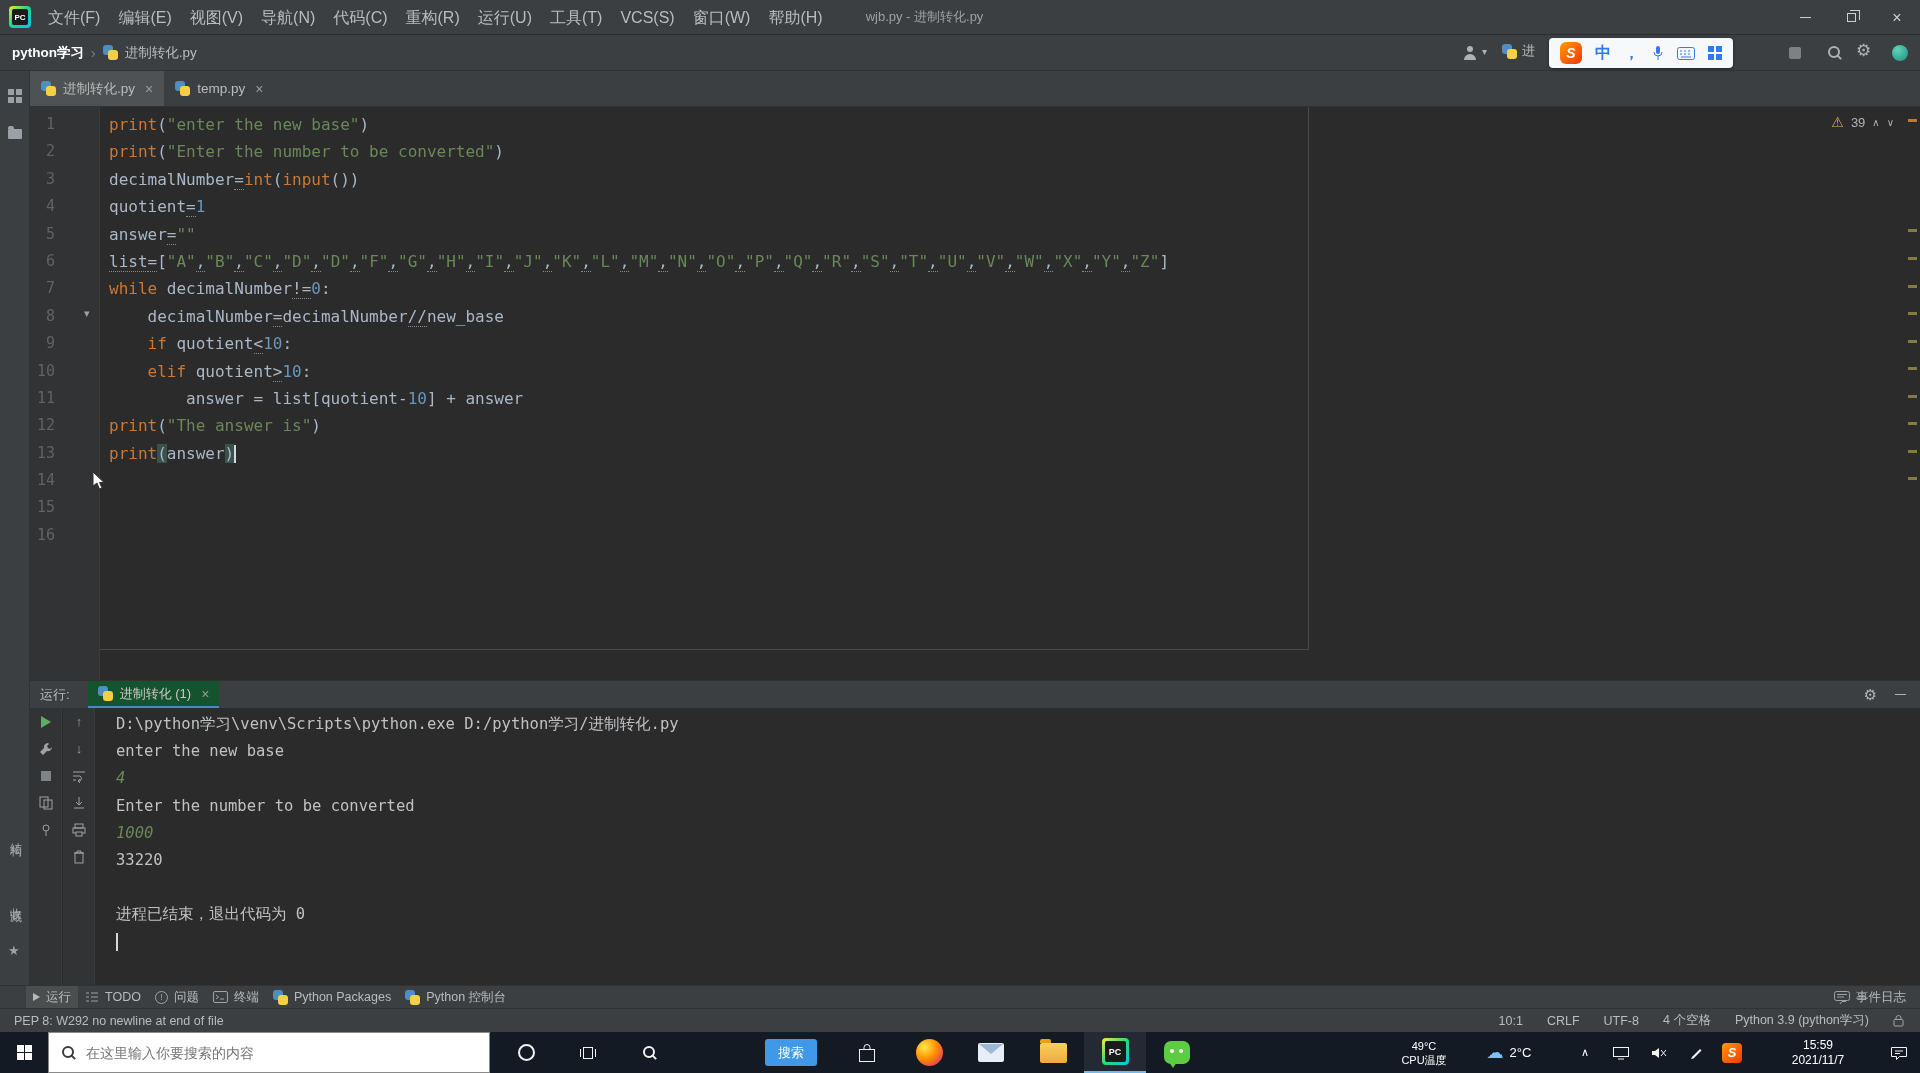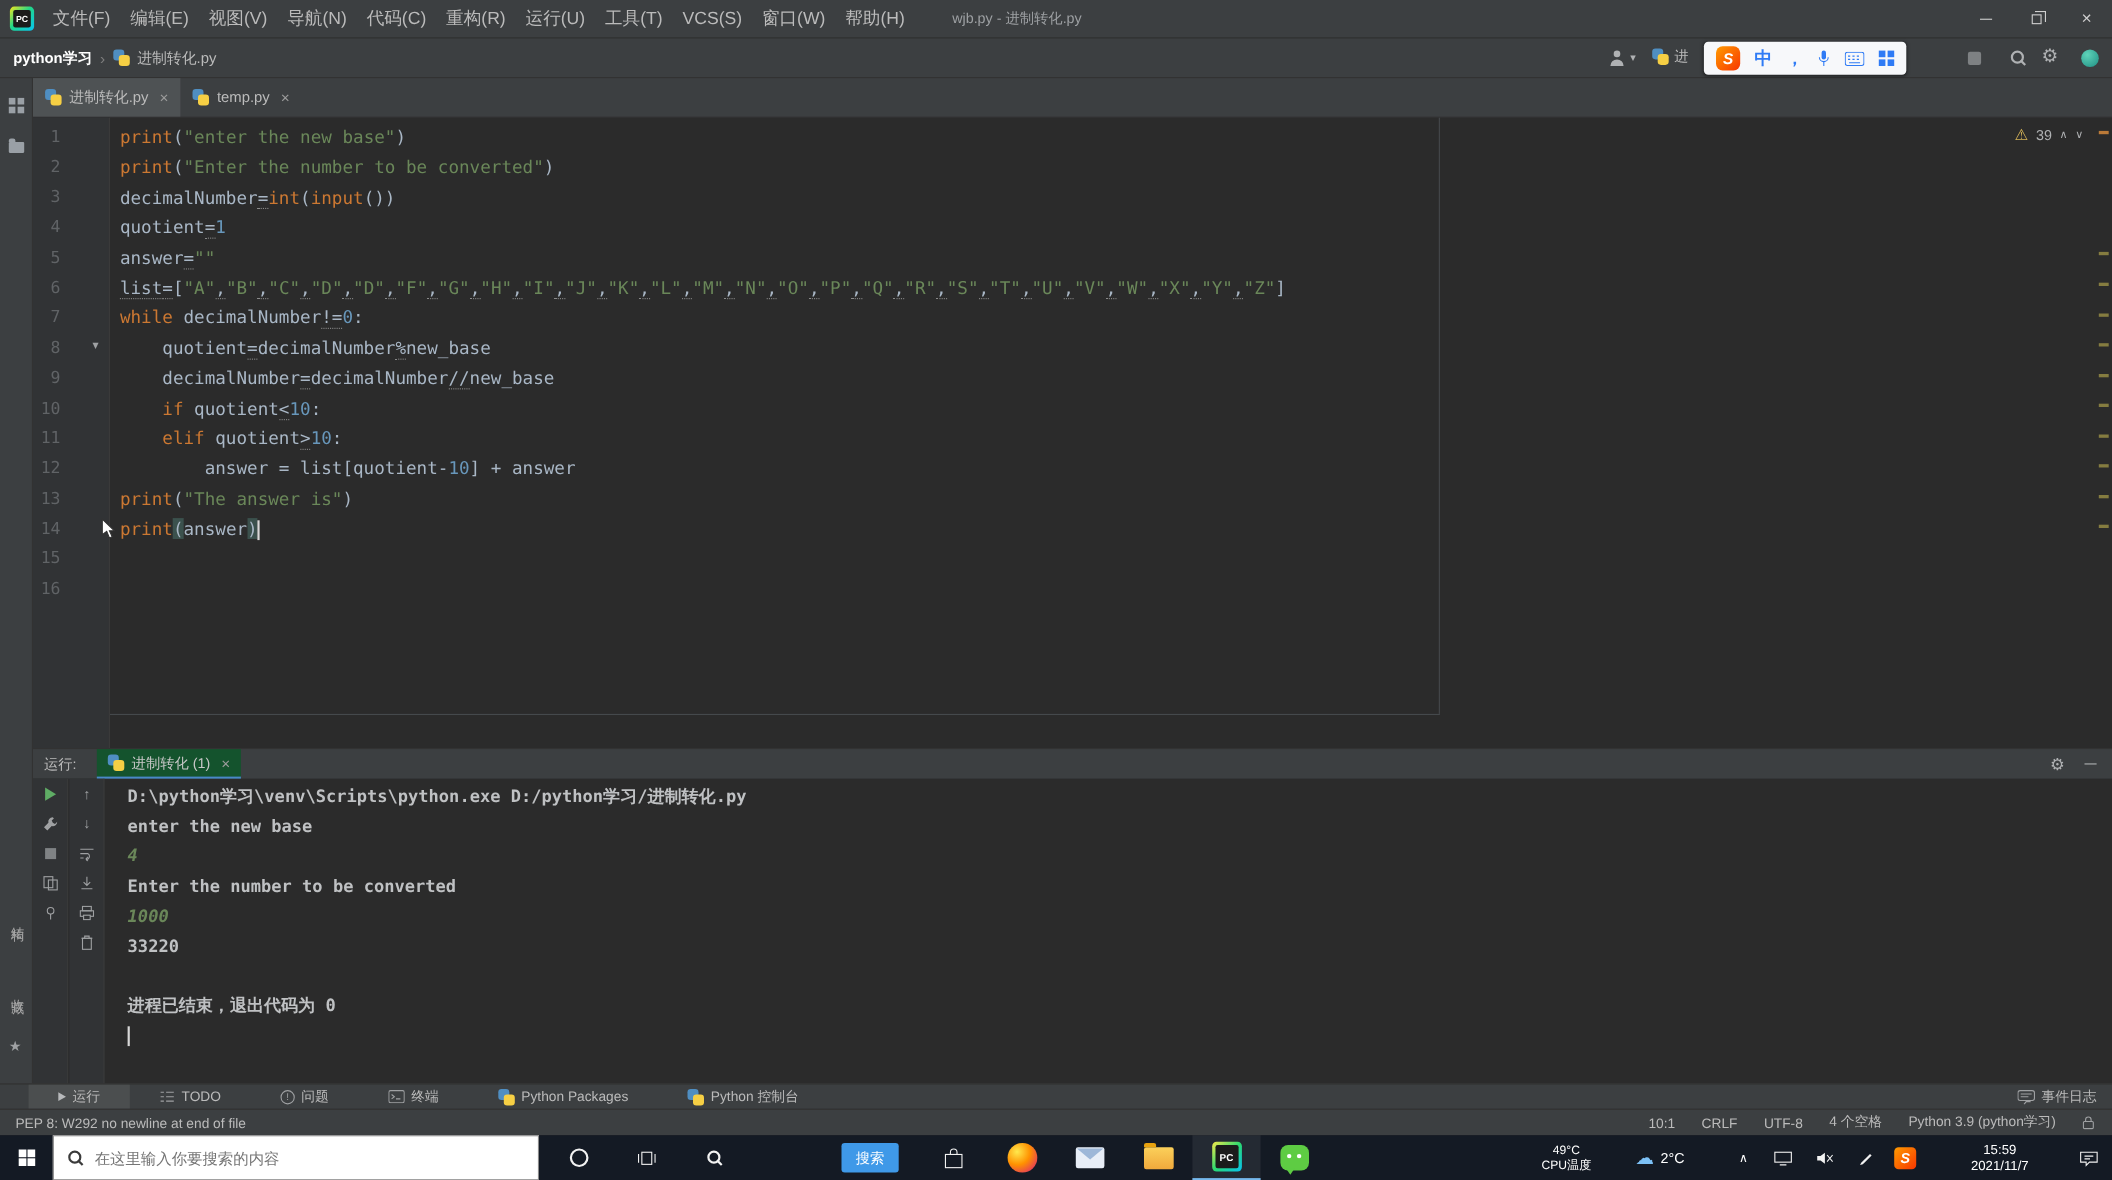--- a/index.html
+++ b/index.html
@@ -106,27 +106,27 @@
   .hdr-hide { width:11px; height:1px; background:#afb1b3; display:block;}
   .run-body { position:absolute; top:708px; left:30px; right:0; bottom:88px; background:#2b2b2b;}
   .run-col { position:absolute; top:0; bottom:0; width:32px; background:#313335;}
   .run-col1 { left:0; border-right:1px solid #3a3a3a;}
   .run-col2 { left:33px; border-right:1px solid #3a3a3a;}
   .rc-btn { width:32px; height:27px; display:flex; align-items:center; justify-content:center; color:#9fa1a3; font-size:13px;}
   .play-glyph { width:0; height:0; border-left:10px solid #5fad65; border-top:6px solid transparent; border-bottom:6px solid transparent; display:inline-block;}
   .stop-sm { width:10px; height:10px; background:#808385; display:inline-block;}
   .console { position:absolute; left:66px; top:0; right:0; bottom:0; padding:3px 0 0 20px;}
   .con-line { height:27.2px; line-height:27.2px; white-space:pre;
-              font-family:"DejaVu Sans Mono","Liberation Mono",monospace; font-size:15.5px;font-weight:bold;}
+              font-family:"DejaVu Sans Mono","Liberation Mono",monospace; font-size:15.5px;}
   .c-p { color:#bfc1c3;} .c-g { color:#6a8759; font-style:italic;}
 
   
   .toolbar-bottom { position:absolute; top:985px; left:0; right:0; height:23px; background:#3c3f41;
                     border-top:1px solid #323232; display:flex; align-items:center; font-size:12.5px;}
-  .tb-item { display:flex; align-items:center; gap:6px; padding:0 27px; height:100%; color:#bbbbbb;}
+  .tb-item { display:flex; align-items:center; gap:6px; padding:0 7px; height:100%; color:#bbbbbb;}
   .tb-item.active { background:rgba(255,255,255,.08);}
   .tb-item:first-child { margin-left:26px; }
   .tb-play { width:0; height:0; border-left:7px solid #b7b9bb; border-top:4.5px solid transparent; border-bottom:4.5px solid transparent;}
   .problems-glyph { width:13px; height:13px; border-radius:50%; border:1px solid #9fa1a3; color:#9fa1a3;
                     font-size:9px; display:flex; align-items:center; justify-content:center;}
   .event-log { position:absolute; right:14px; display:flex; align-items:center; gap:6px; color:#bbbbbb;}
 
   
   .statusbar { position:absolute; top:1008px; left:0; right:0; height:24px; background:#3c3f41;
                border-top:1px solid #323232; display:flex; align-items:center; font-size:12.5px; color:#bbbbbb;}
@@ -290,21 +290,20 @@
     <path d="M1,1 L1,15 L5,12 L7.5,18 L10,17 L7.5,11.5 L12,11.5 Z" fill="#ffffff" stroke="#333333" stroke-width="1"></path>
   </svg>
   <div class="code" id="code">
       <div class="code-line"><span class="c-k">print</span><span class="c-d">(</span><span class="c-s">"enter the new base"</span><span class="c-d">)</span></div>
       <div class="code-line"><span class="c-k">print</span><span class="c-d">(</span><span class="c-s">"Enter the number to be converted"</span><span class="c-d">)</span></div>
       <div class="code-line"><span class="c-d">decimalNumber</span><span class="c-d c-u">=</span><span class="c-k">int</span><span class="c-d">(</span><span class="c-k">input</span><span class="c-d">())</span></div>
       <div class="code-line"><span class="c-d">quotient</span><span class="c-d c-u">=</span><span class="c-n">1</span></div>
       <div class="code-line"><span class="c-d">answer</span><span class="c-d c-u">=</span><span class="c-s">""</span></div>
       <div class="code-line"><span class="c-d c-u">list</span><span class="c-d c-u">=</span><span class="c-d">[</span><span class="c-s">"A"</span><span class="c-d c-u">,</span><span class="c-s">"B"</span><span class="c-d c-u">,</span><span class="c-s">"C"</span><span class="c-d c-u">,</span><span class="c-s">"D"</span><span class="c-d c-u">,</span><span class="c-s">"D"</span><span class="c-d c-u">,</span><span class="c-s">"F"</span><span class="c-d c-u">,</span><span class="c-s">"G"</span><span class="c-d c-u">,</span><span class="c-s">"H"</span><span class="c-d c-u">,</span><span class="c-s">"I"</span><span class="c-d c-u">,</span><span class="c-s">"J"</span><span class="c-d c-u">,</span><span class="c-s">"K"</span><span class="c-d c-u">,</span><span class="c-s">"L"</span><span class="c-d c-u">,</span><span class="c-s">"M"</span><span class="c-d c-u">,</span><span class="c-s">"N"</span><span class="c-d c-u">,</span><span class="c-s">"O"</span><span class="c-d c-u">,</span><span class="c-s">"P"</span><span class="c-d c-u">,</span><span class="c-s">"Q"</span><span class="c-d c-u">,</span><span class="c-s">"R"</span><span class="c-d c-u">,</span><span class="c-s">"S"</span><span class="c-d c-u">,</span><span class="c-s">"T"</span><span class="c-d c-u">,</span><span class="c-s">"U"</span><span class="c-d c-u">,</span><span class="c-s">"V"</span><span class="c-d c-u">,</span><span class="c-s">"W"</span><span class="c-d c-u">,</span><span class="c-s">"X"</span><span class="c-d c-u">,</span><span class="c-s">"Y"</span><span class="c-d c-u">,</span><span class="c-s">"Z"</span><span class="c-d">]</span></div>
       <div class="code-line"><span class="c-k">while</span><span class="c-d"> decimalNumber</span><span class="c-d c-u">!=</span><span class="c-n">0</span><span class="c-d">:</span></div>
-      <div class="code-line"><span class="c-d">    quotient</span><span class="c-d c-u">=</span><span class="c-d">decimalNumber</span><span class="c-d c-u">%</span><span class="c-d">new_base</span></div>
       <div class="code-line"><span class="c-d">    decimalNumber</span><span class="c-d c-u">=</span><span class="c-d">decimalNumber</span><span class="c-d c-u">//</span><span class="c-d">new_base</span></div>
       <div class="code-line"><span class="c-d">    </span><span class="c-k">if</span><span class="c-d"> quotient</span><span class="c-d c-u">&lt;</span><span class="c-n">10</span><span class="c-d">:</span></div>
       <div class="code-line"><span class="c-d">    </span><span class="c-k">elif</span><span class="c-d"> quotient</span><span class="c-d c-u">&gt;</span><span class="c-n">10</span><span class="c-d">:</span></div>
       <div class="code-line"><span class="c-d">        answer = list[quotient-</span><span class="c-n">10</span><span class="c-d">] + answer</span></div>
       <div class="code-line"><span class="c-k">print</span><span class="c-d">(</span><span class="c-s">"The answer is"</span><span class="c-d">)</span></div>
       <div class="code-line"><span class="c-k">print</span><span class="c-m">(</span><span class="c-d">answer</span><span class="c-m">)</span><span class="caret"></span></div>
     </div>
   <div class="margin-guide"></div>
   <div class="editor-bottom-line"></div>
   <div class="warn-badge">

